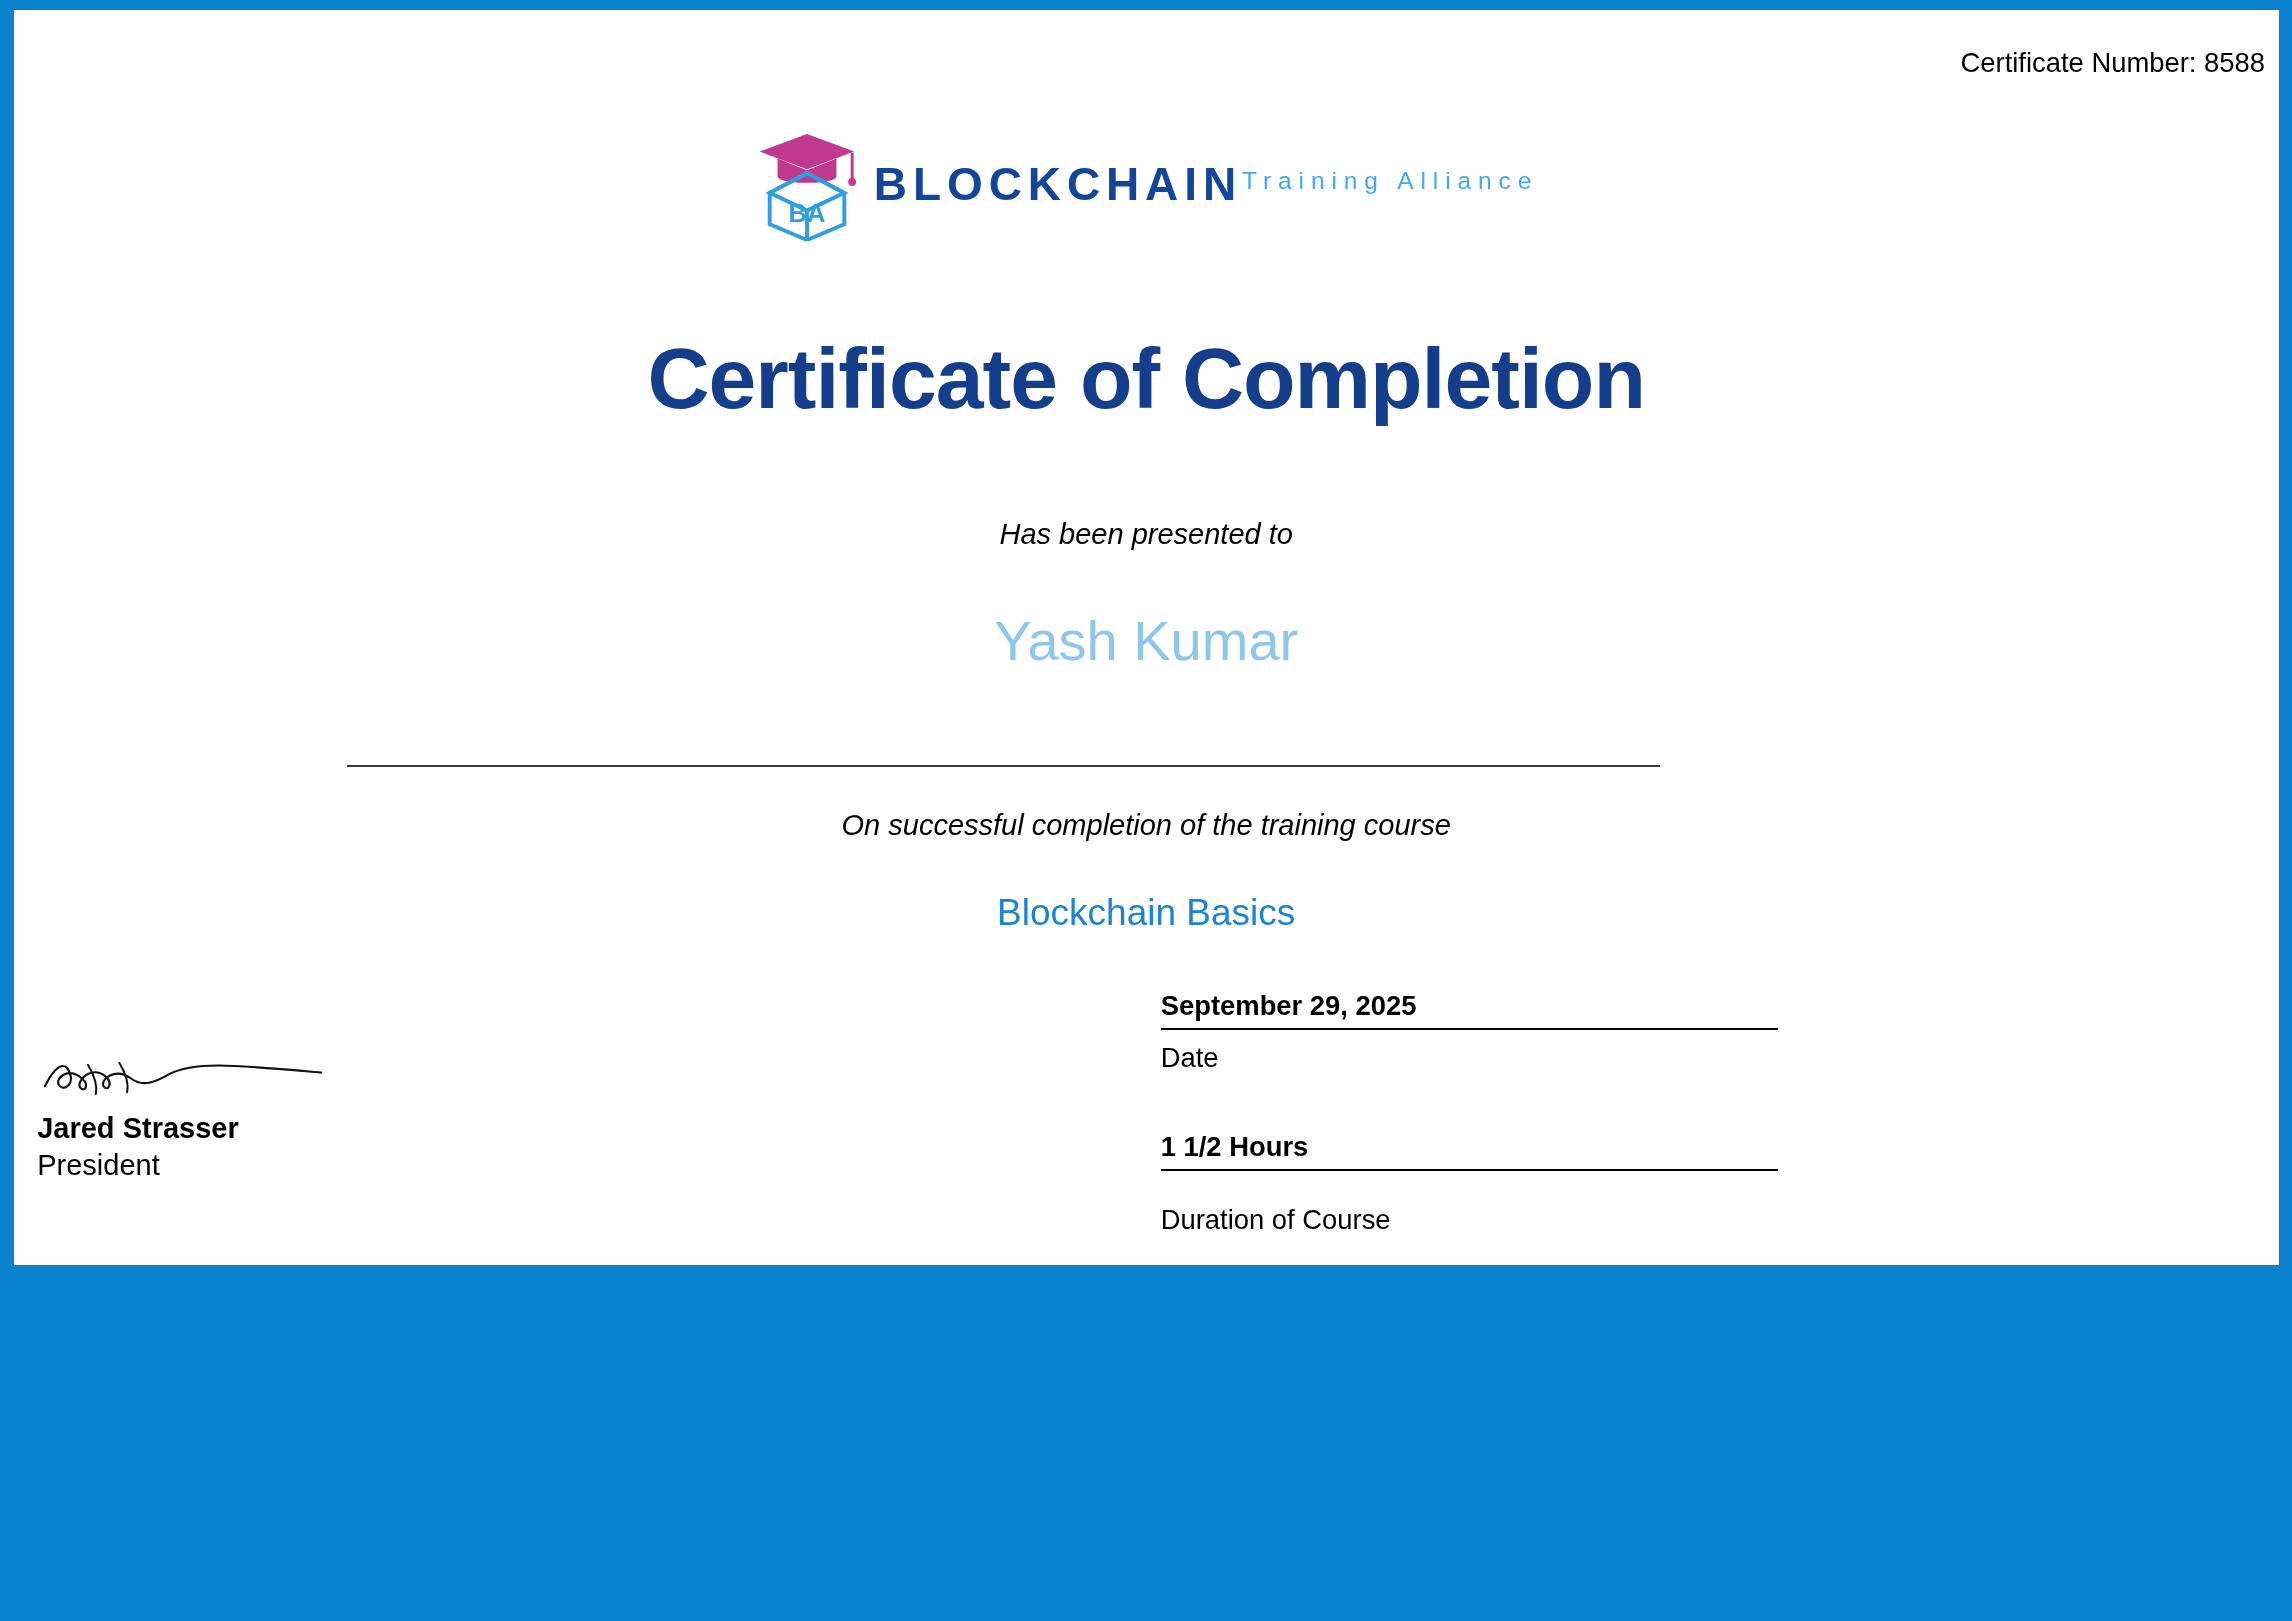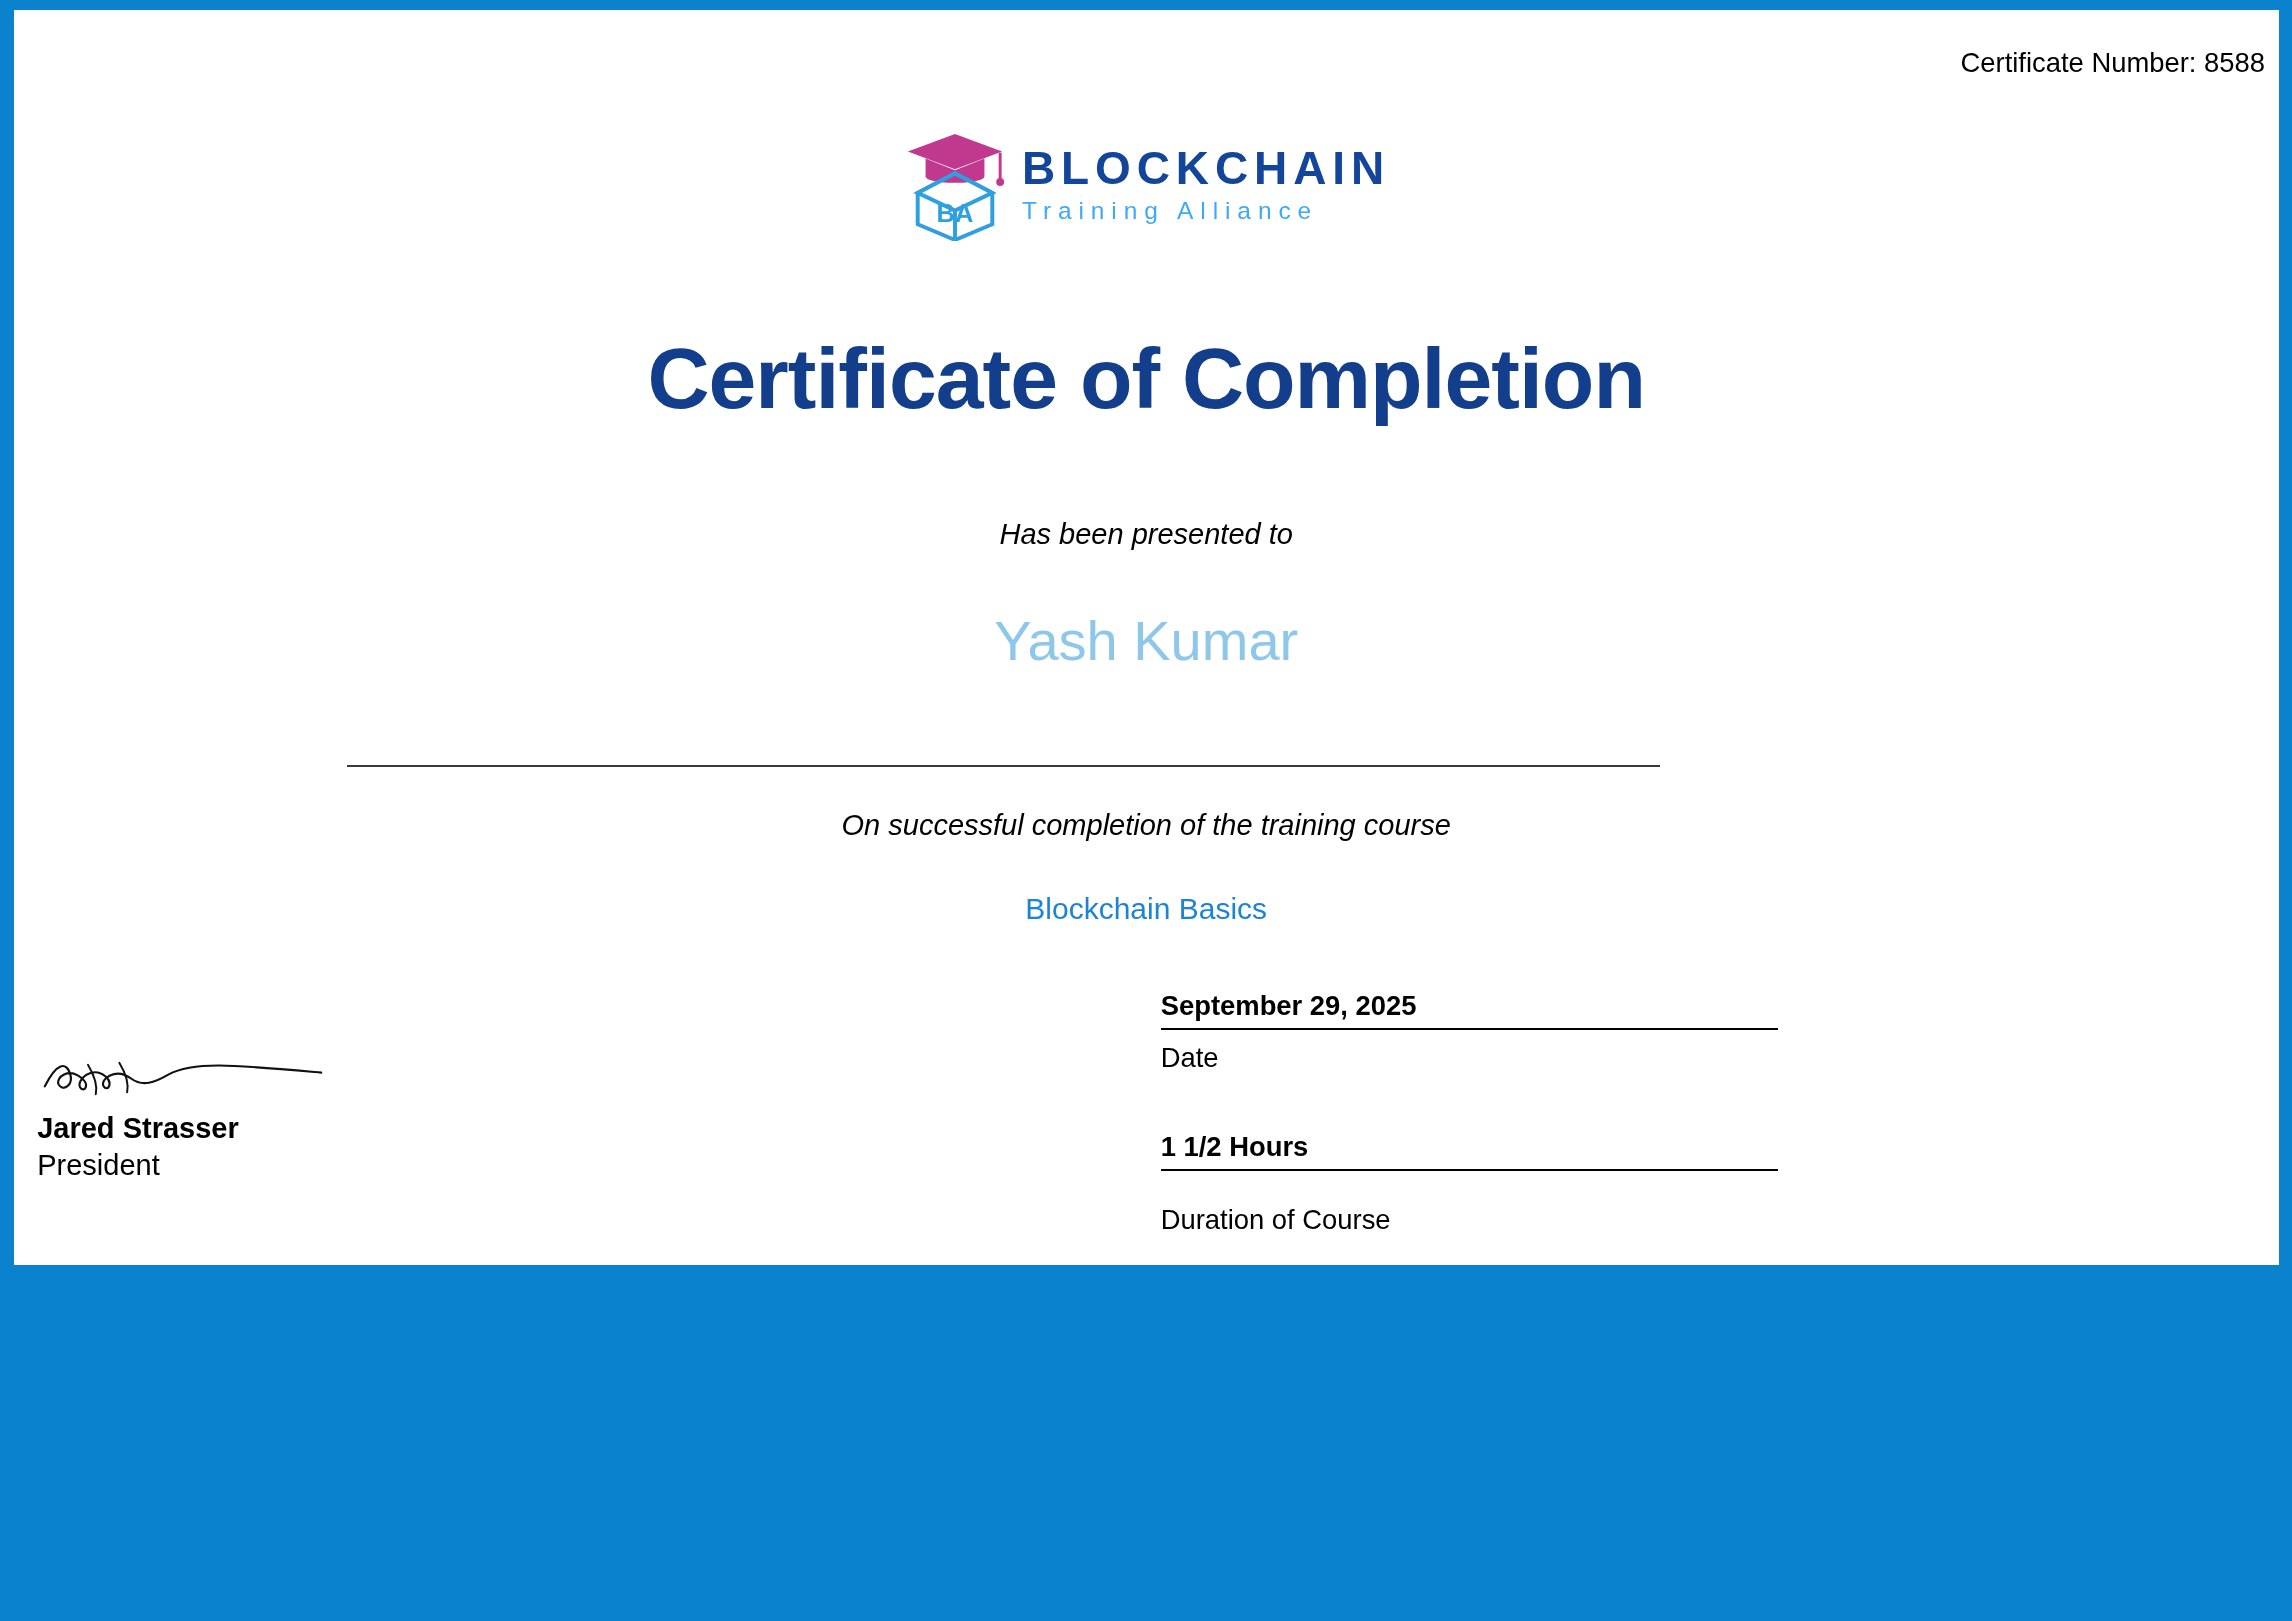--- a/index.html
+++ b/index.html
@@ -57,21 +57,21 @@
   }
 
   .logo-mark {
     position: relative;
     width: 106px;
     height: 113px;
   }
 
   .logo-text {
     display: flex;
-    flex-direction: column;
+    flex-direction: row;
     justify-content: center;
     line-height: 1;
   }
 
   .logo-title {
     font-size: 46px;
     font-weight: bold;
     letter-spacing: 5.9px;
     color: #13469a;
     font-family: "Liberation Sans", sans-serif;
@@ -137,21 +137,21 @@
     font-style: italic;
     color: #000000;
   }
 
   .course {
     position: absolute;
     left: 0;
     right: 0;
     top: 882px;
     text-align: center;
-    font-size: 30px;
+    font-size: 37px;
     color: #1b84d4;
   }
 
   .fields {
     position: absolute;
     left: 1147px;
     top: 980px;
     width: 617px;
   }
 

